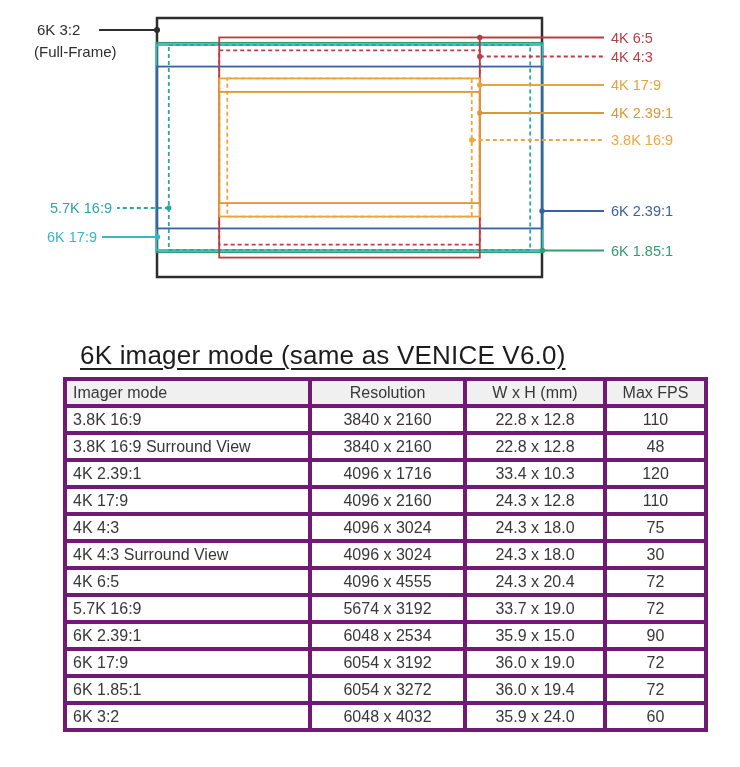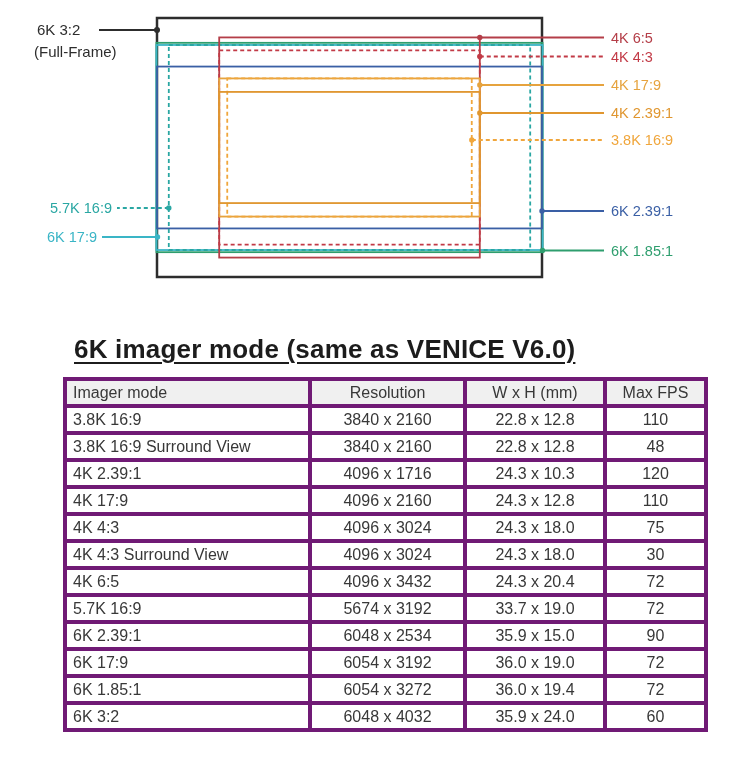--- a/index.html
+++ b/index.html
@@ -7,23 +7,23 @@
     position:relative;
     width:740px;height:750px;
     background:#ffffff;
     font-family:"Liberation Sans",sans-serif;
     overflow:hidden;
   }
   #diagram-svg{position:absolute;left:0;top:0;}
   .section-title{
     position:absolute;
     left:66px;top:326px;
-    margin:8px;
+    margin:14px;
     font-size:26px;
-    font-weight:bold;
+    font-weight:normal;
     letter-spacing:0.2px;
     color:#1c1c1c;
     text-decoration:underline;
     text-decoration-thickness:2px;
     text-underline-offset:4px;
     white-space:nowrap;
   }
   table.spec{
     position:absolute;
     left:63px;top:377px;
@@ -126,21 +126,21 @@
         </tr>
         <tr>
           <td>3.8K 16:9 Surround View</td>
           <td>3840 x 2160</td>
           <td>22.8 x 12.8</td>
           <td>48</td>
         </tr>
         <tr>
           <td>4K 2.39:1</td>
           <td>4096 x 1716</td>
-          <td>24.3 x 10.3</td>
+          <td>33.4 x 10.3</td>
           <td>120</td>
         </tr>
         <tr>
           <td>4K 17:9</td>
           <td>4096 x 2160</td>
           <td>24.3 x 12.8</td>
           <td>110</td>
         </tr>
         <tr>
           <td>4K 4:3</td>
@@ -149,21 +149,21 @@
           <td>75</td>
         </tr>
         <tr>
           <td>4K 4:3 Surround View</td>
           <td>4096 x 3024</td>
           <td>24.3 x 18.0</td>
           <td>30</td>
         </tr>
         <tr>
           <td>4K 6:5</td>
-          <td>4096 x 3432</td>
+          <td>4096 x 4555</td>
           <td>24.3 x 20.4</td>
           <td>72</td>
         </tr>
         <tr>
           <td>5.7K 16:9</td>
           <td>5674 x 3192</td>
           <td>33.7 x 19.0</td>
           <td>72</td>
         </tr>
         <tr>

